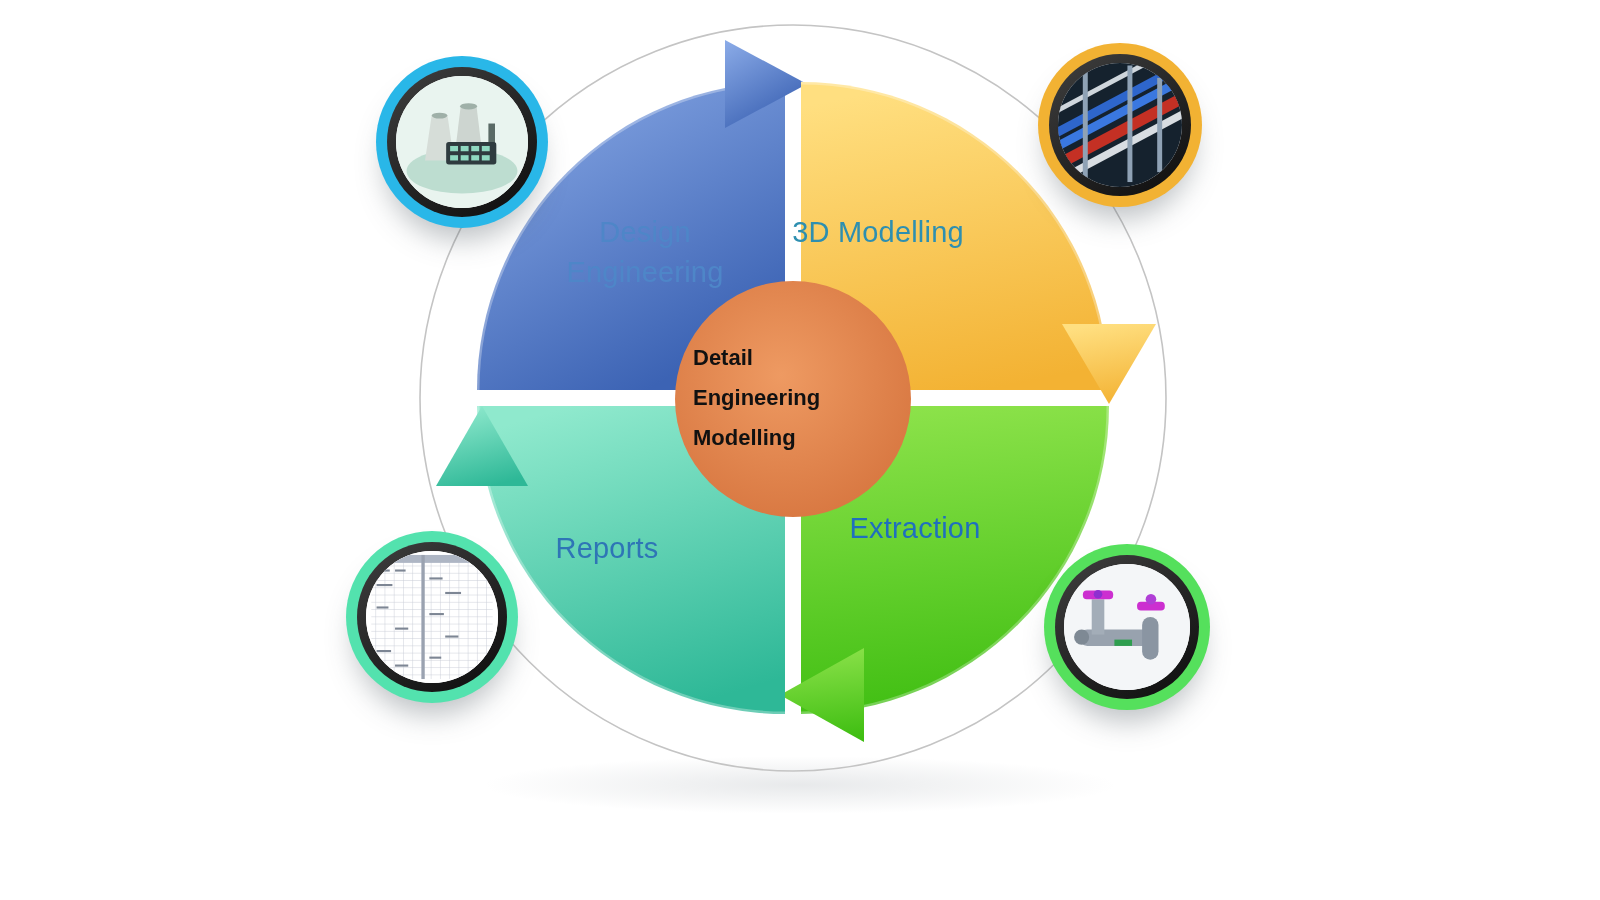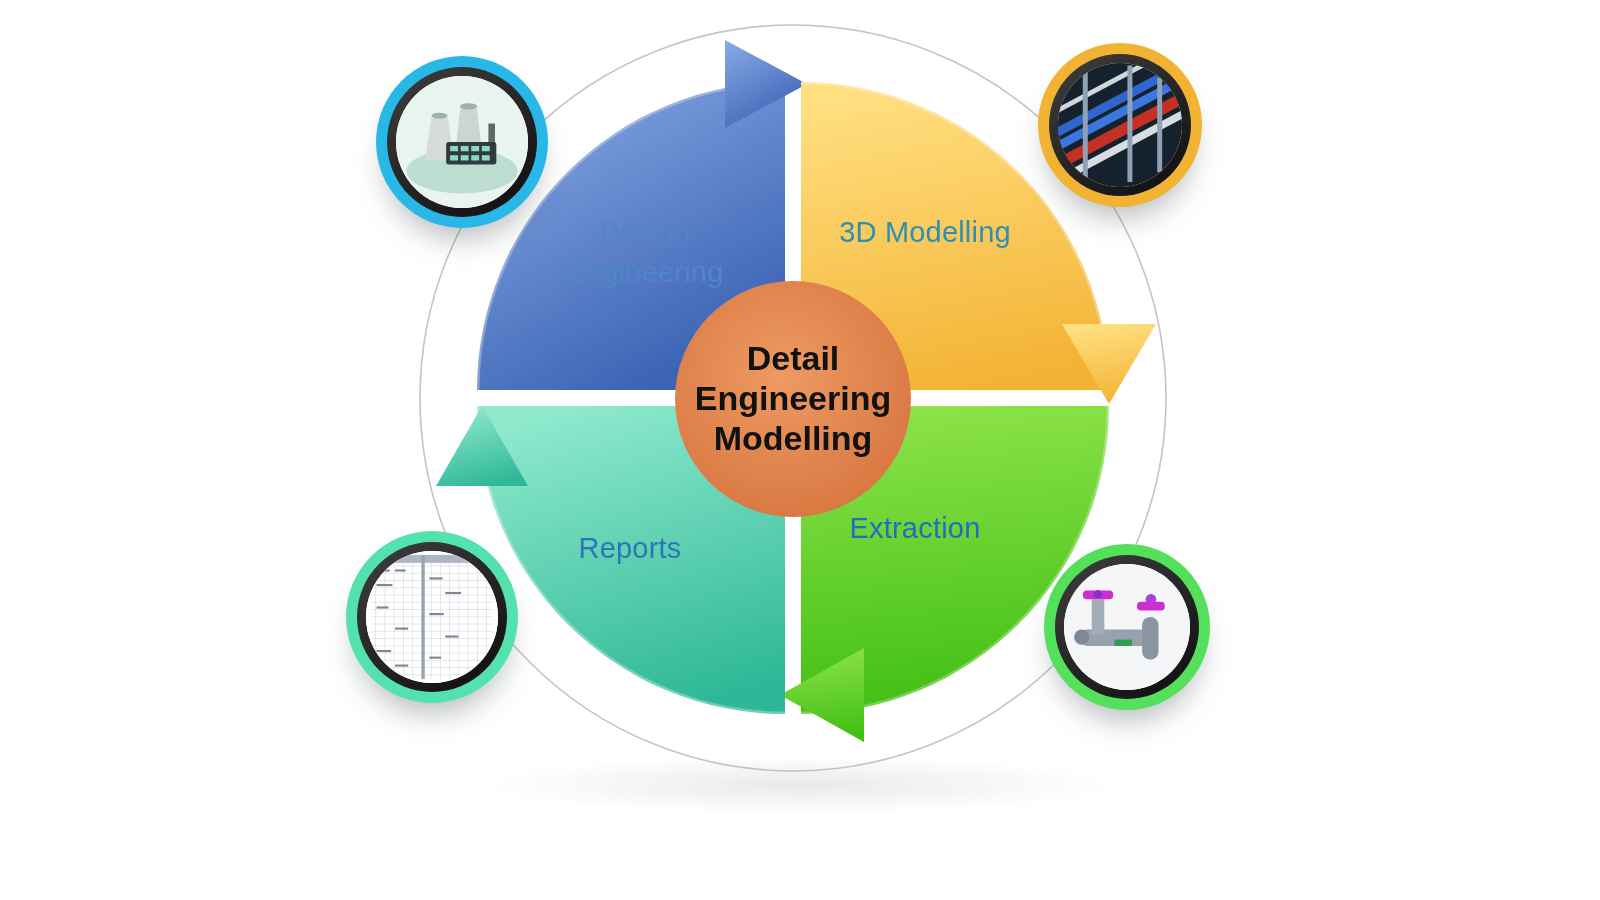--- a/index.html
+++ b/index.html
@@ -23,22 +23,22 @@
     text-align: center;
     font-size: 29px;
     line-height: 40px;
     font-weight: 400;
     letter-spacing: 0.2px;
   }
   .quad-label span { display: block; }
   .center-title {
     position: absolute;
     left: 693px; top: 338px; width: 200px;
-    text-align: center;
-    font-size: 34px;
+    text-align: left;
+    font-size: 22px;
     line-height: 40px;
     font-weight: 700;
     color: #111111;
   }
   .center-title span { display: block; }
   .badge {
     position: absolute;
     border-radius: 50%;
     padding: 11px;
     box-sizing: border-box;
@@ -118,25 +118,25 @@
     </g>
 
     <circle cx="793" cy="399" r="118" fill="url(#gradCenter)"></circle>
   </svg>
 
   <div class="quad-label" style="left: 520px; top: 212px; width: 250px; color: rgb(78, 134, 200);">
     <span>Design</span>
     <span>Engineering</span>
   </div>
 
-  <div class="quad-label" style="left: 800px; top: 212px; width: 250px; color: rgb(46, 143, 176);">
+  <div class="quad-label" style="left: 753px; top: 212px; width: 250px; color: rgb(46, 143, 176);">
     <span>3D Modelling</span>
   </div>
 
-  <div class="quad-label" style="left: 510px; top: 528px; width: 240px; color: rgb(46, 117, 182); text-align: center;">
+  <div class="quad-label" style="left: 487px; top: 528px; width: 240px; color: rgb(46, 117, 182); text-align: center;">
     <span>Reports</span>
   </div>
 
   <div class="quad-label" style="left: 795px; top: 508px; width: 240px; color: rgb(31, 111, 190);">
     <span>Extraction</span>
   </div>
 
   <div class="center-title" style="color: rgb(17, 17, 17);">
     <span>Detail</span>
     <span>Engineering</span>

